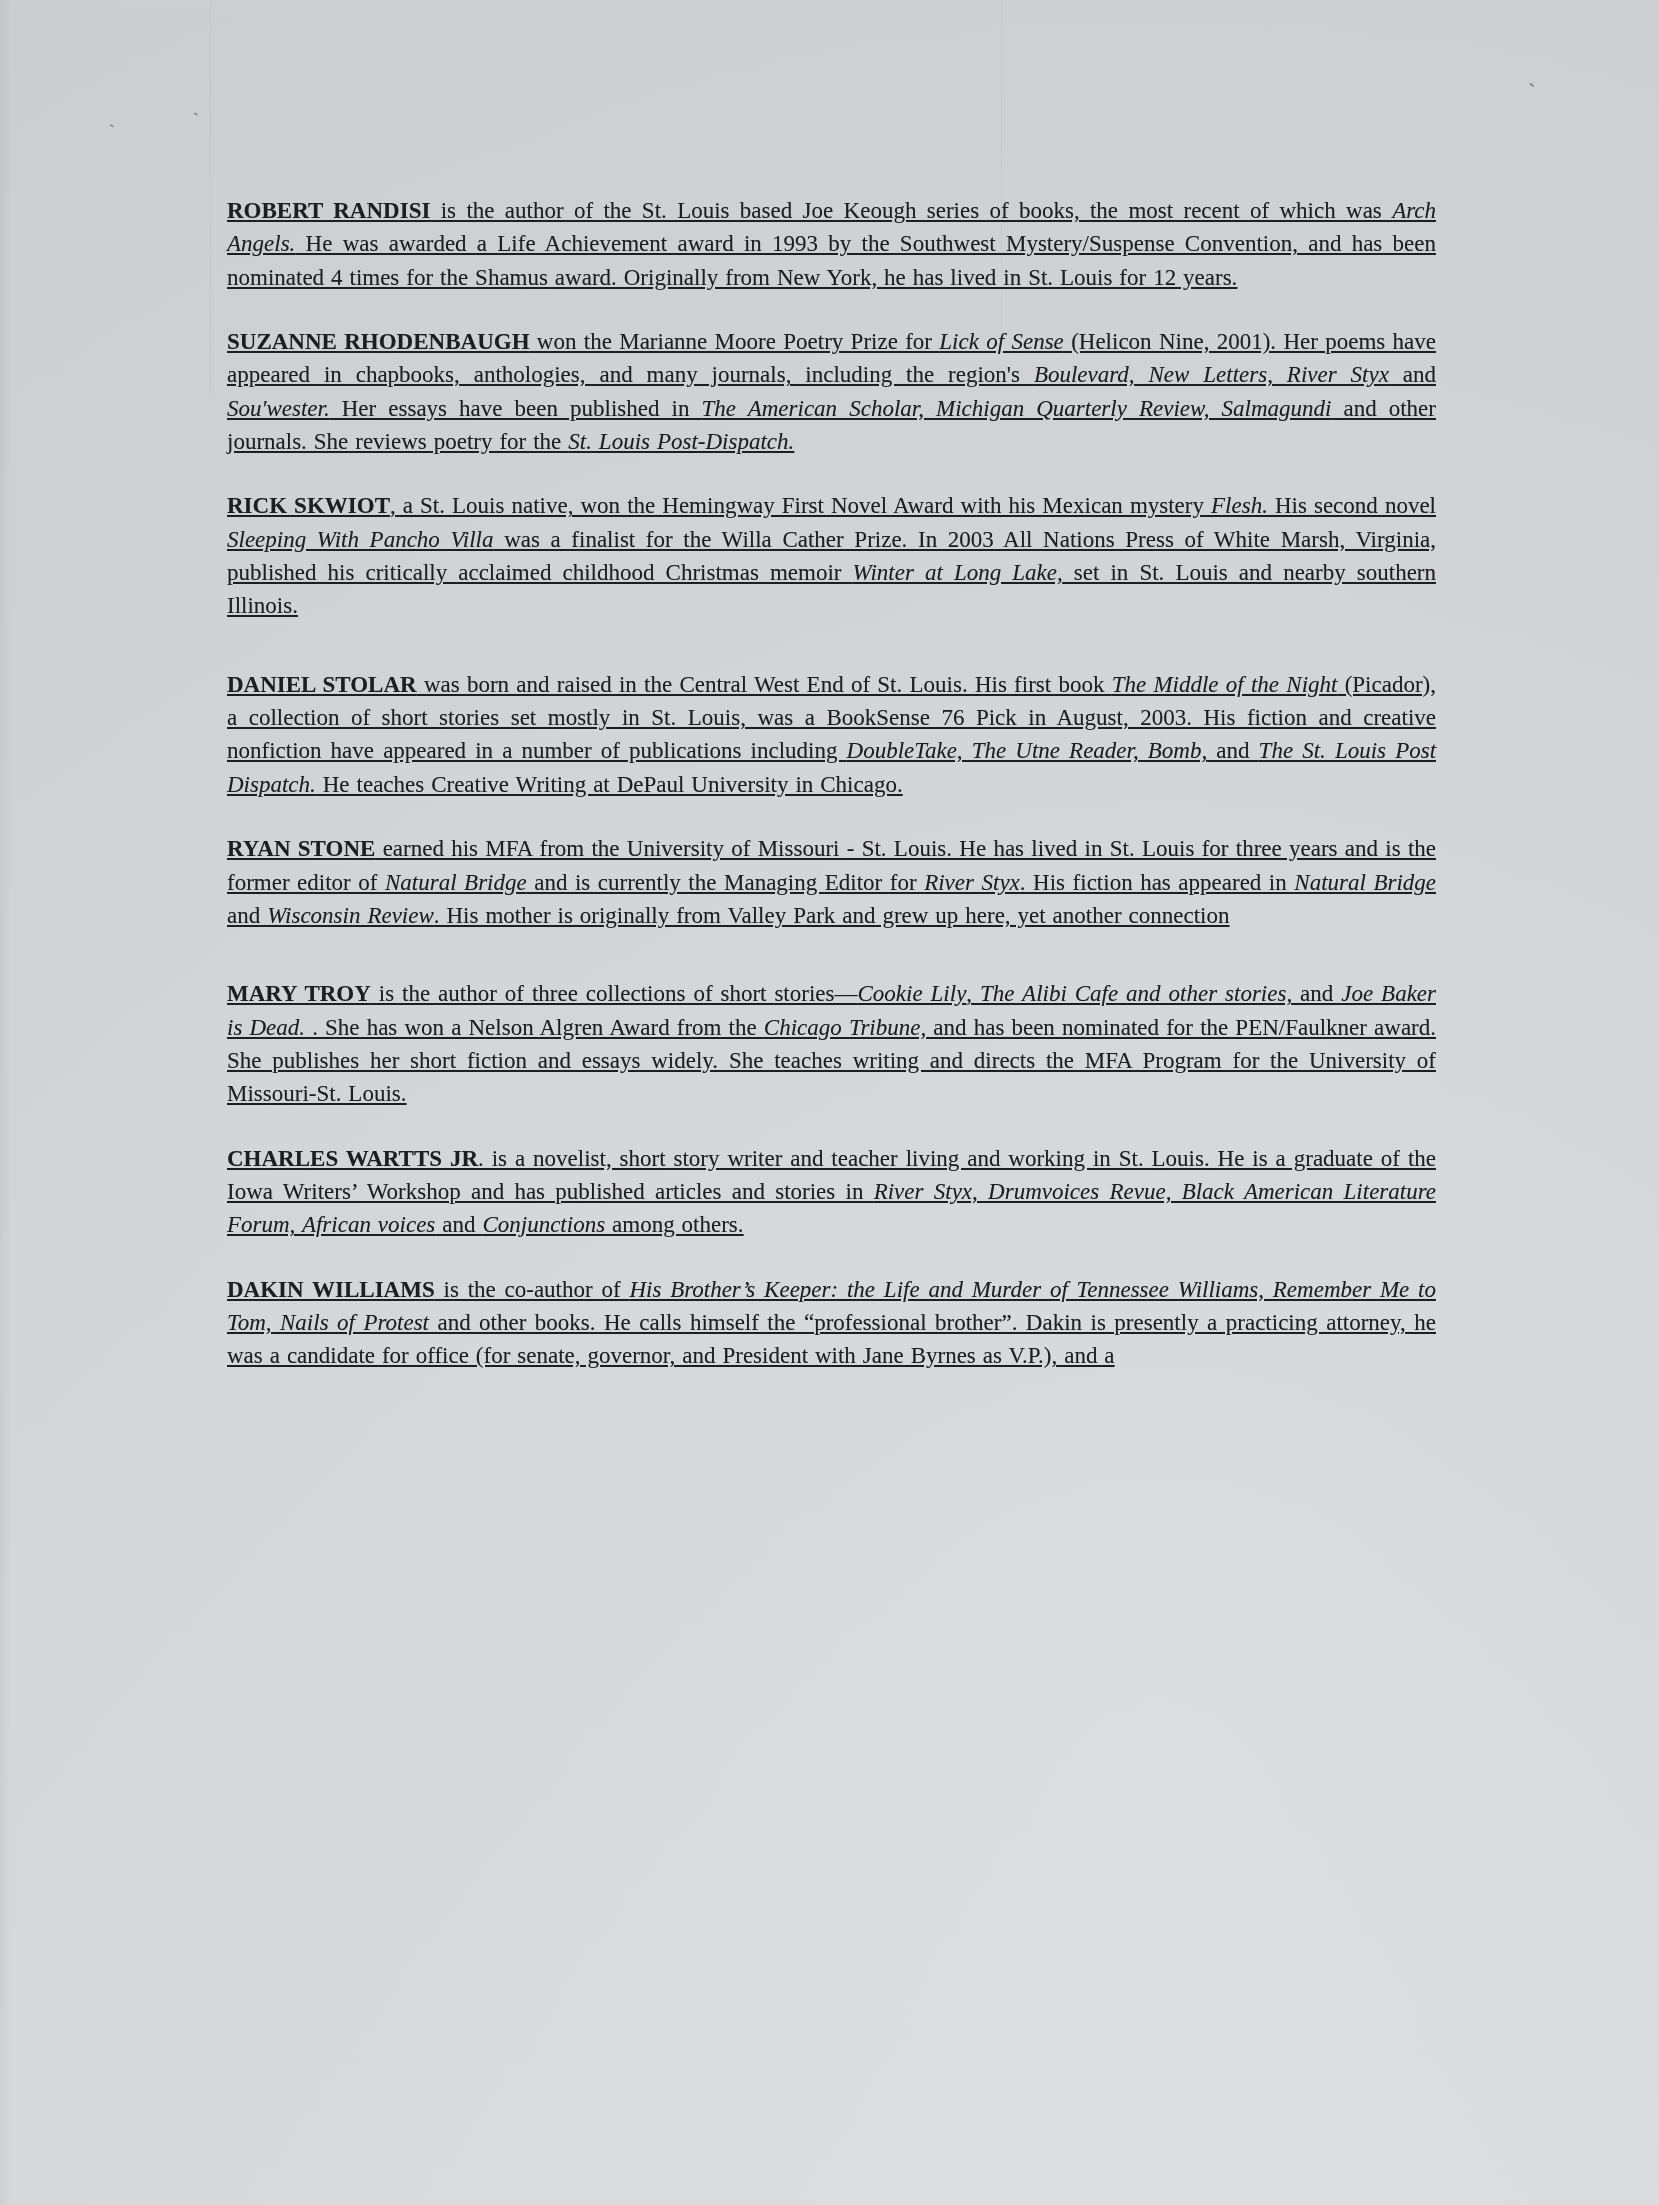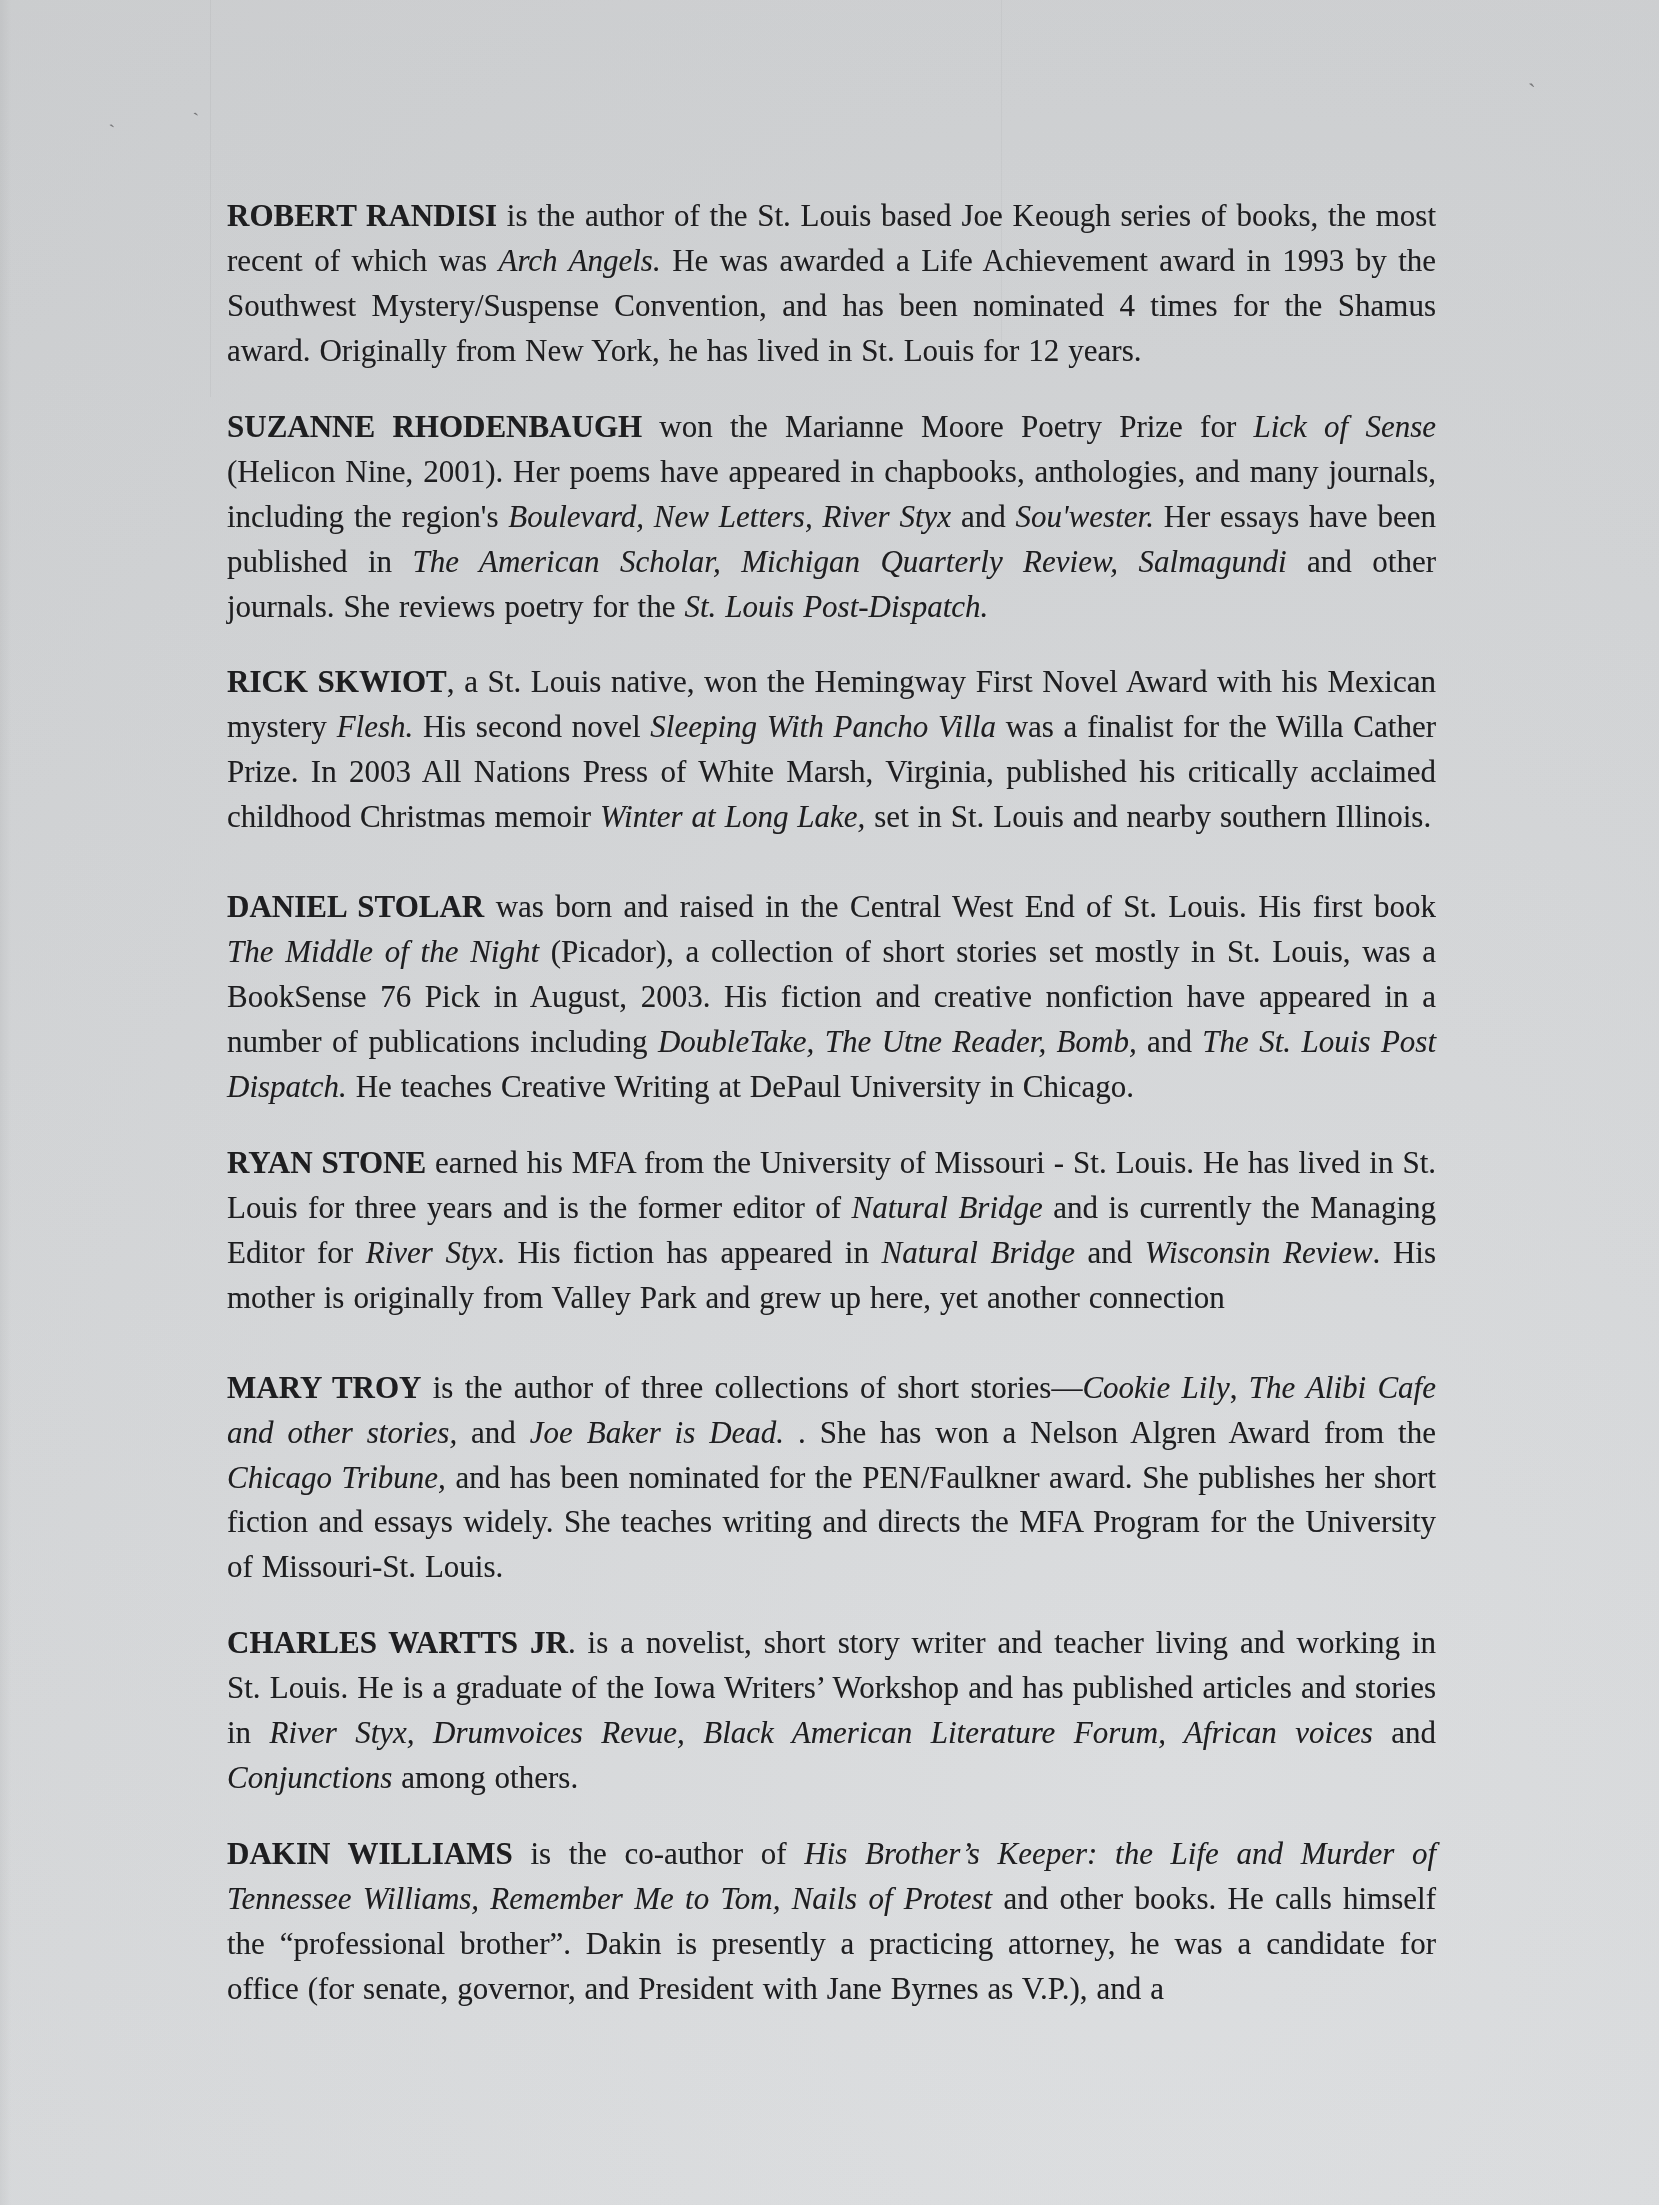--- a/index.html
+++ b/index.html
@@ -36,26 +36,27 @@
   .scan::after {
     content: "";
     position: absolute;
     left: 1001px; top: 0;
     width: 1.2px; height: 348px;
     background: rgba(0,0,0,0.03);
     pointer-events: none;
   }
   .bio {
     margin: 0 0 31px 0;
-    font-size: 31px;
+    font-size: 23px;
     line-height: 1.45;
     text-align: justify;
     color: #1e1e20;
     text-shadow: 0 0 0.6px rgba(40,40,44,0.35);
     word-spacing: 1.2px;
+    text-decoration: underline;
   }
   .bio .bold   { font-weight: bold; }
   .bio .italic { font-style: italic; }
   .gap-large   { margin-top: 45px; }
   .pen-mark {
     position: absolute;
     color: #4a4a4c;
     font-size: 18.6px;
     opacity: 0.65;
     font-family: "Liberation Serif", serif;

